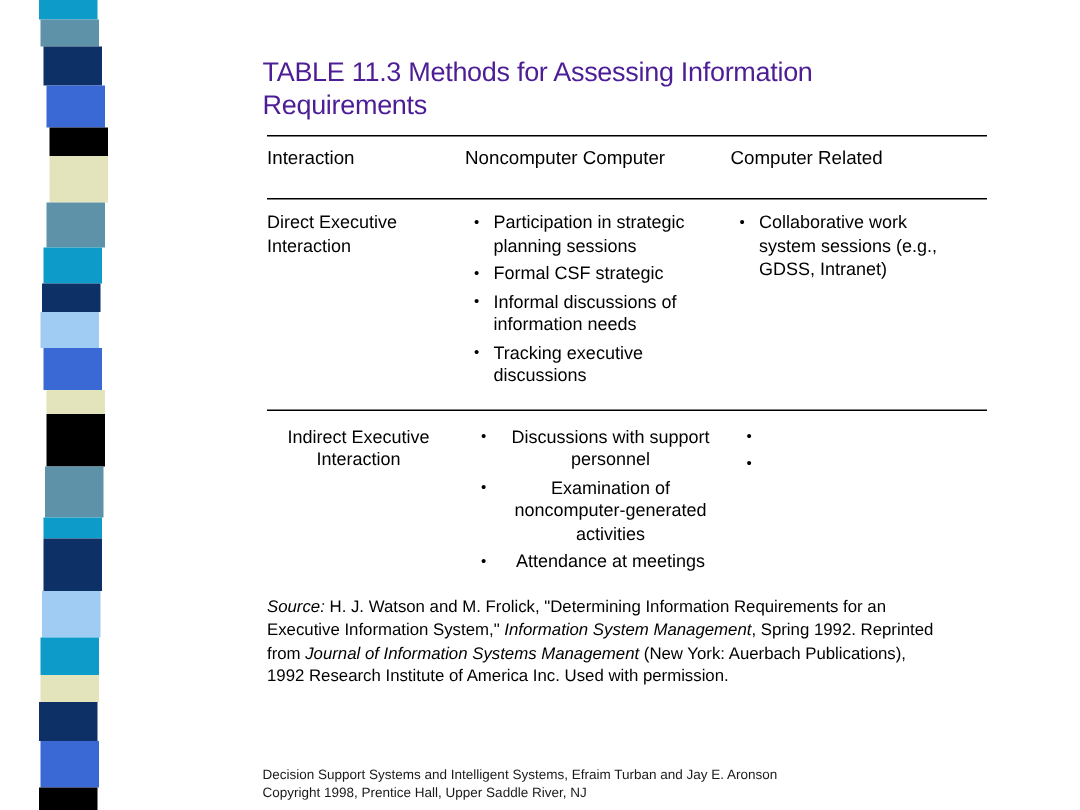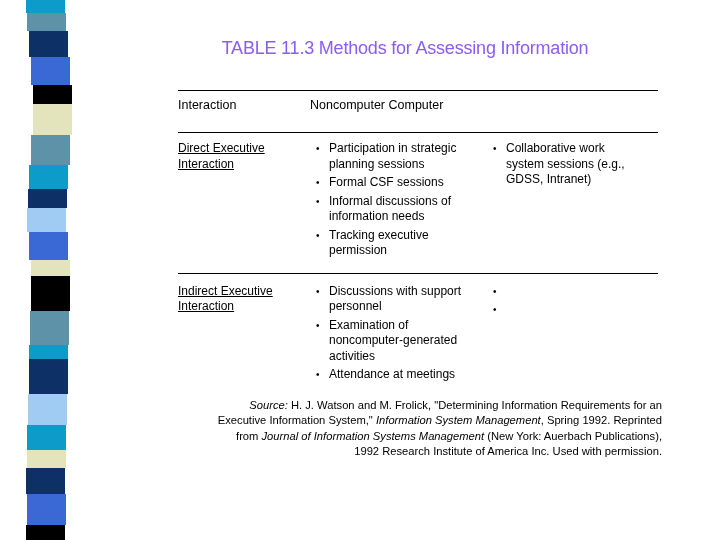--- a/index.html
+++ b/index.html
@@ -15,44 +15,44 @@
   
   .stripe {
     position:absolute; left:26px; top:0; width:50px; height:540px;
     display:flex; flex-direction:column;
   }
   .stripe-block { width:39px; }
 
   
   .title {
     position:absolute; left:175px; top:37px; width:460px;
-    text-align:center; font-size:18px; line-height:22px;
-    letter-spacing:-0.2px; color:#8b5cf6;
+    font-size:18px; line-height:22px;
+    letter-spacing:-0.2px; color:#4c1d95;
   }
 
   
   .tbl { position:absolute; left:178px; top:90px; width:480px; }
   .rule { height:0; border-top:1.6px solid #000; }
   .grid3 { display:grid; grid-template-columns:132px 177px 171px; }
   .thead { padding:7px 0 19px; font-size:12.5px; line-height:15px; }
   .trow  { font-size:12px; line-height:15.5px; }
   .row-1 { padding:8px 0 11px; }
-  .row-2 { padding:10px 0 0; }
-  .cell-interaction { padding-right:10px;text-decoration:underline; }
+  .row-2 { padding:10px 0 0;text-align:center; }
+  .cell-interaction { padding-right:10px; }
   ul.bullets { list-style:none; padding-left:4px; }
   .cell-noncomputer ul.bullets { padding-right:2px; }
   .cell-computer   ul.bullets { padding-right:22px; }
   ul.bullets li { display:flex; margin-bottom:3px; }
   .bullet { flex:0 0 15px; font-size:10px; line-height:15.5px; padding-left:2px; }
   .li-text { flex:1 1 auto; }
 
   
   .source {
     position:absolute; left:178px; top:398px; width:484px;
-    font-size:11.2px; line-height:15.4px;text-align:right;
+    font-size:11.2px; line-height:15.4px;
   }
   .source .italic { font-style:italic; }
 
   
   .footer {
     position:absolute; left:175px; top:511px; width:480px;
     font-size:9px; line-height:11.5px; color:#1a1a1a;
   }
 </style>
 </head>
@@ -78,51 +78,53 @@
     <div class="stripe-block" style="background: rgb(160, 203, 243); height: 31px; margin-left: 2px;"></div>
     <div class="stripe-block" style="background: rgb(13, 156, 201); height: 25px; margin-left: 1px;"></div>
     <div class="stripe-block" style="background: rgb(227, 227, 188); height: 18px; margin-left: 1px;"></div>
     <div class="stripe-block" style="background: rgb(13, 49, 102); height: 26px; margin-left: 0px;"></div>
     <div class="stripe-block" style="background: rgb(58, 105, 214); height: 31px; margin-left: 1px;"></div>
     <div class="stripe-block" style="background: rgb(0, 0, 0); height: 15px; margin-left: 0px;"></div>
   </div>
 
 <div class="title">
   <div>TABLE 11.3 Methods for Assessing Information</div>
+  <div>Requirements</div>
 </div>
 
 <div class="tbl">
   <div class="rule"></div>
 
   <div class="thead grid3">
     <div>Interaction</div>
     <div>Noncomputer Computer</div>
+    <div>Computer Related</div>
   </div>
 
   <div class="rule"></div>
 
   <div class="trow row-1 grid3">
     <div class="cell-interaction">Direct Executive Interaction</div>
     <div class="cell-noncomputer">
       <ul class="bullets">
           <li>
             <span class="bullet">•</span>
             <span class="li-text">Participation in strategic planning sessions</span>
           </li>
           <li>
             <span class="bullet">•</span>
-            <span class="li-text">Formal CSF sessions</span>
+            <span class="li-text">Formal CSF strategic</span>
           </li>
           <li>
             <span class="bullet">•</span>
             <span class="li-text">Informal discussions of information needs</span>
           </li>
           <li>
             <span class="bullet">•</span>
-            <span class="li-text">Tracking executive permission</span>
+            <span class="li-text">Tracking executive discussions</span>
           </li>
         </ul>
     </div>
     <div class="cell-computer">
       <ul class="bullets">
           <li>
             <span class="bullet">•</span>
             <span class="li-text">Collaborative work system sessions (e.g., GDSS, Intranet)</span>
           </li>
         </ul>
@@ -158,13 +160,15 @@
             <span class="bullet">•</span>
           </li>
         </ul>
     </div>
   </div>
 </div>
 
 <p class="source"><span class="italic">Source:</span><span> H. J. Watson and M. Frolick, "Determining Information Requirements for an</span><br><span>Executive Information System," </span><span class="italic">Information System Management</span><span>, Spring 1992. Reprinted</span><br><span>from </span><span class="italic">Journal of Information Systems Management</span><span> (New York: Auerbach Publications),</span><br><span>1992 Research Institute of America Inc. Used with permission.</span></p>
 
 <div class="footer">
+  <div>Decision Support Systems and Intelligent Systems, Efraim Turban and Jay E. Aronson</div>
+  <div>Copyright 1998, Prentice Hall, Upper Saddle River, NJ</div>
 </div>
 
 </body></html>

